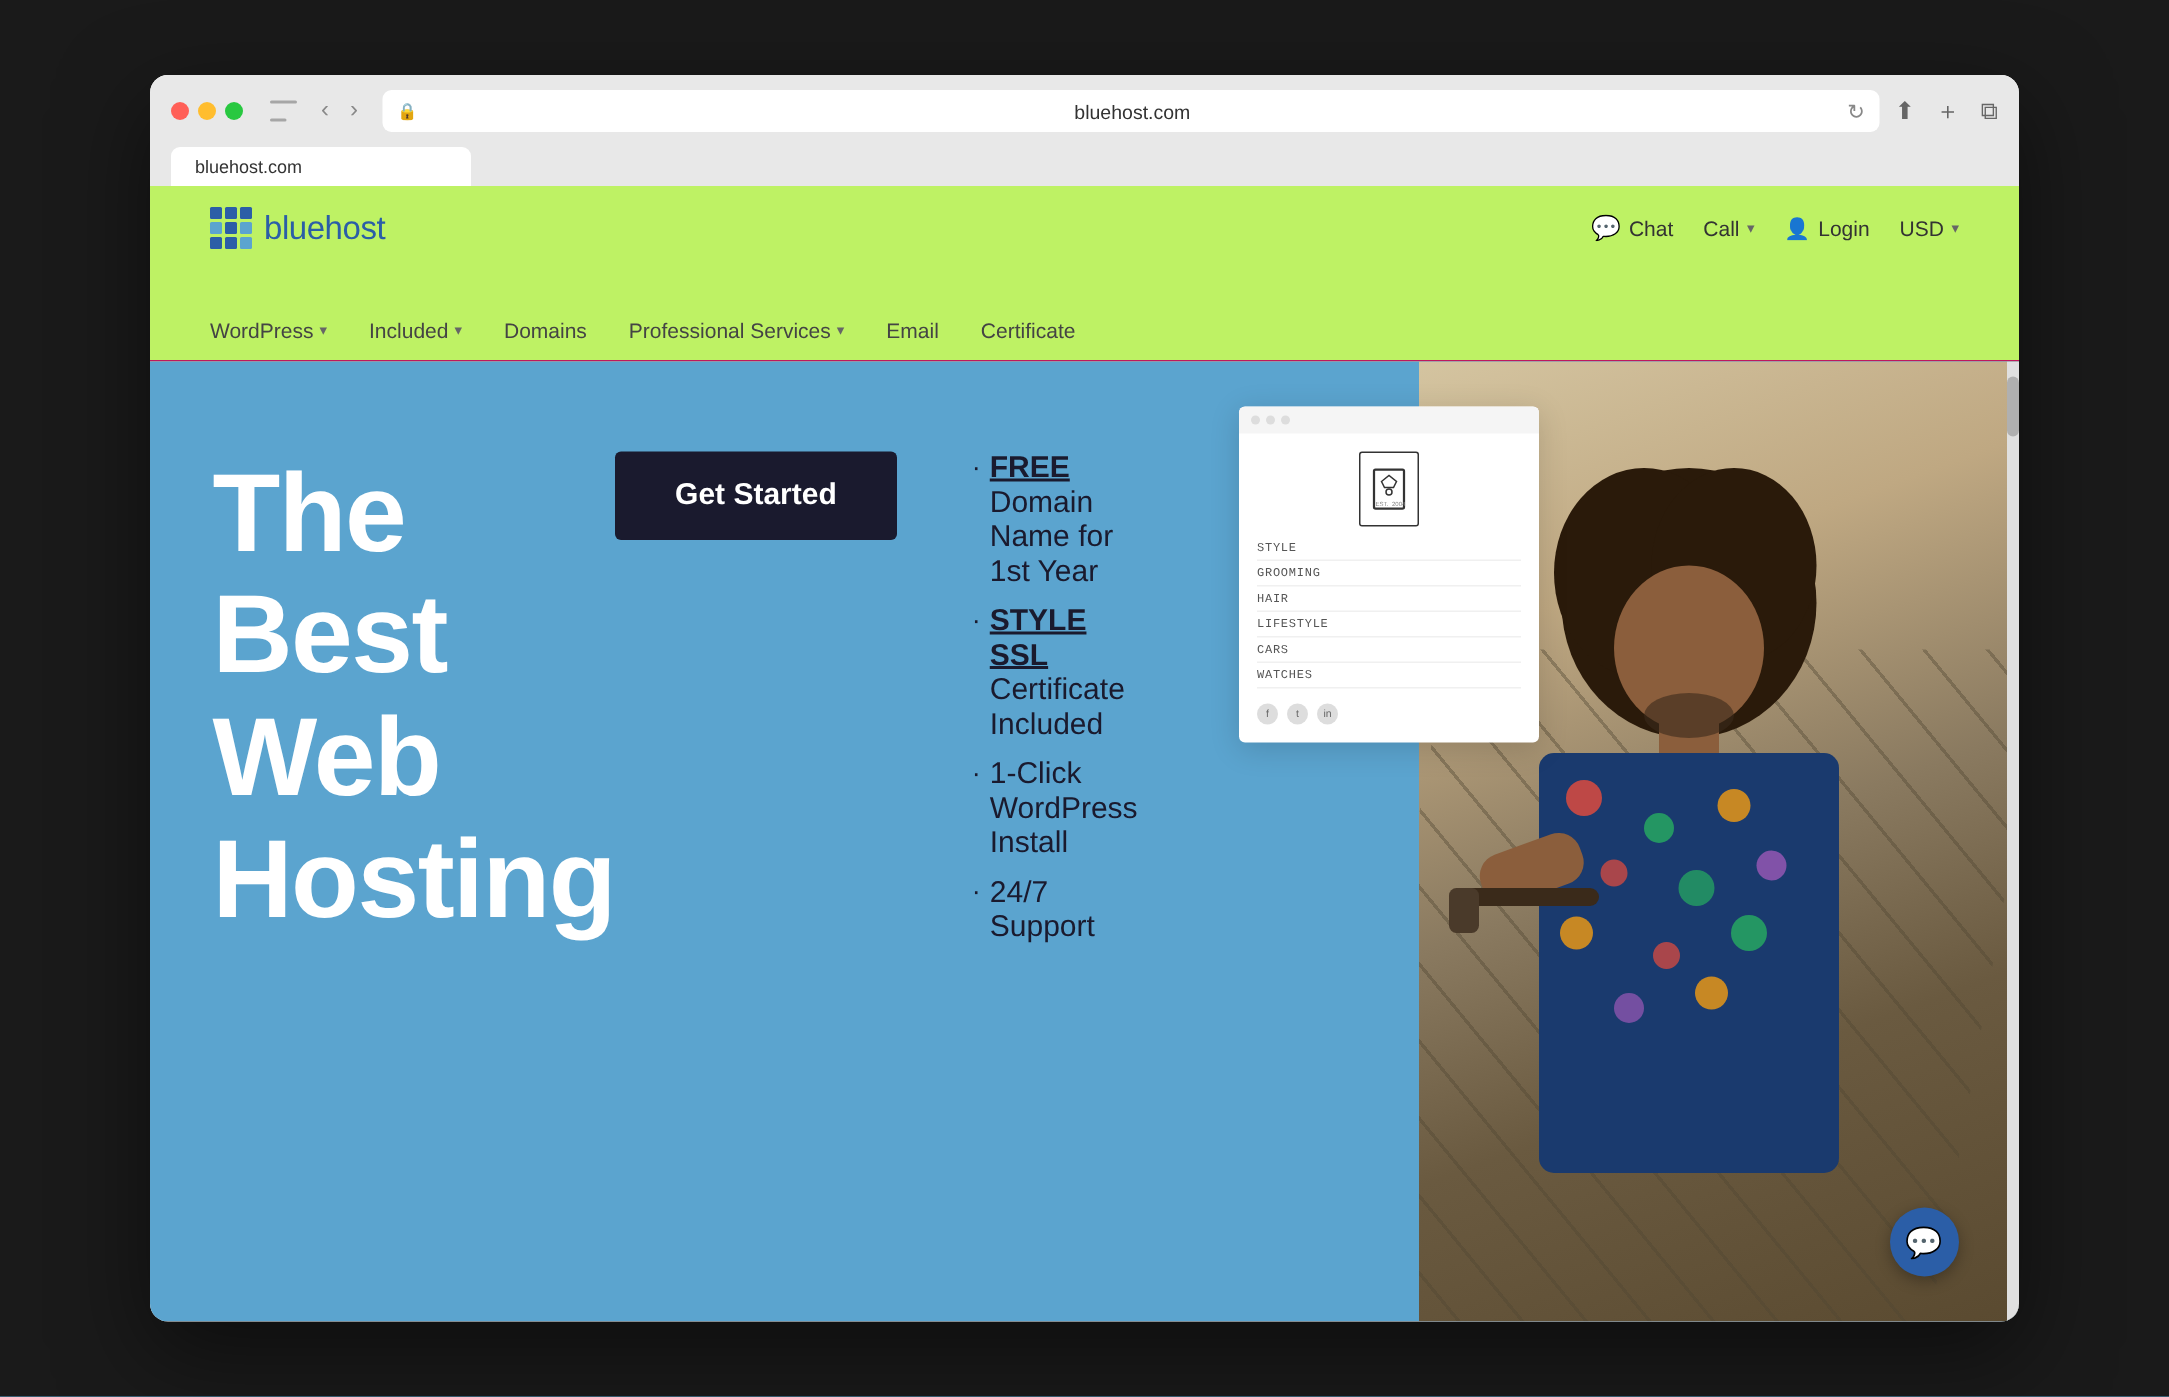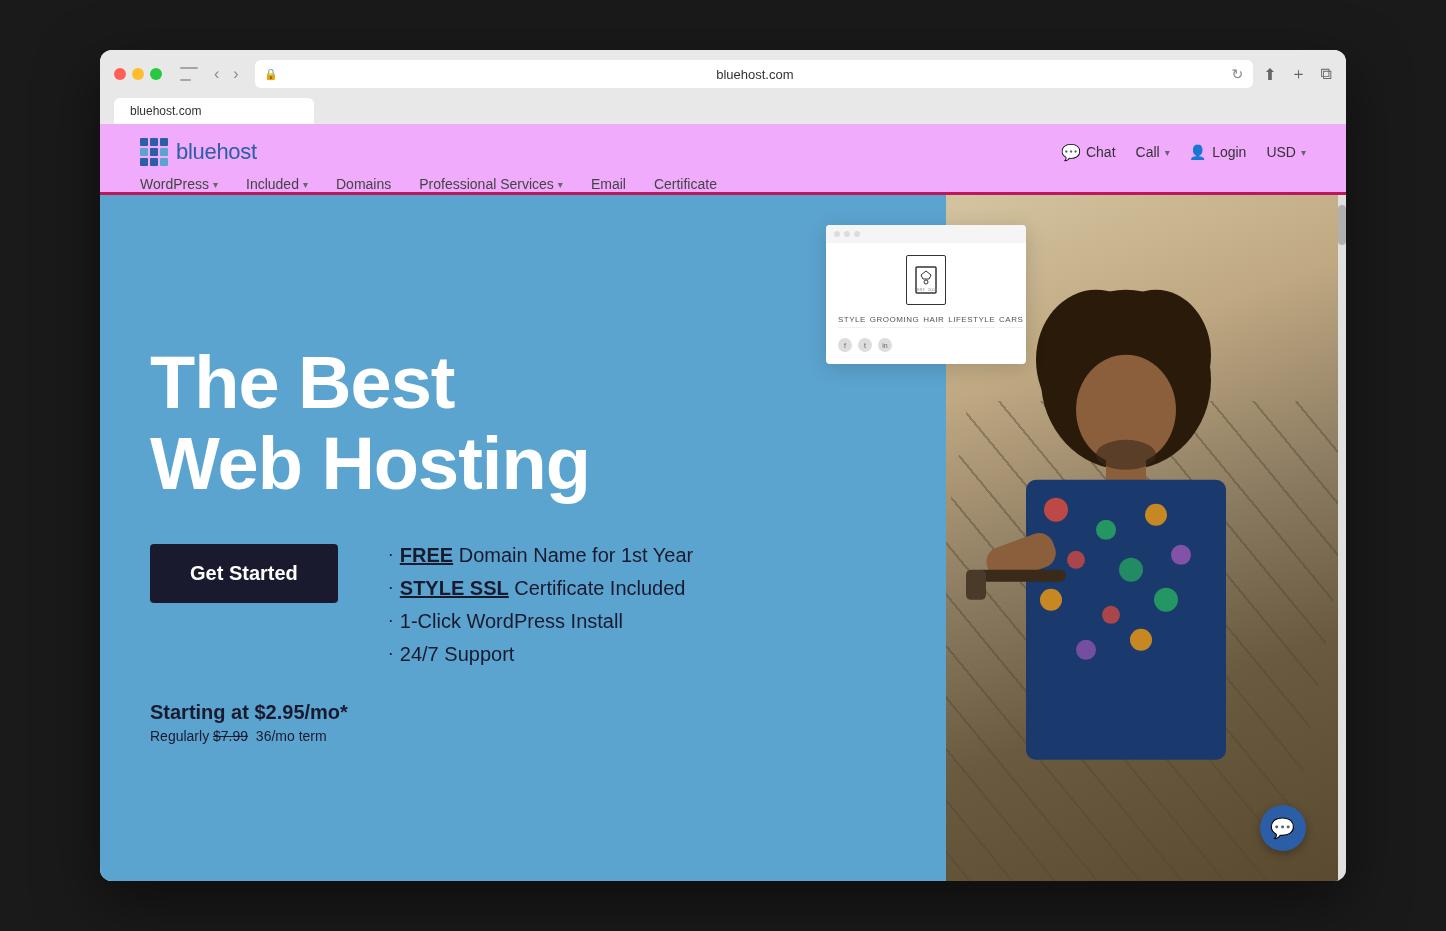--- a/index.html
+++ b/index.html
@@ -137,23 +137,23 @@
     
     .website-content {
       flex: 1;
       overflow: hidden;
       display: flex;
       flex-direction: column;
     }
 
     
     .site-header {
-      background: #f0abfc;
+      background: #bef264;
       padding: 0 40px;
-      border-bottom: 3px solid #be185d;
+      border-bottom: 1px solid #be185d;
       flex-shrink: 0;
     }
 
     .header-top {
       display: flex;
       align-items: center;
       justify-content: space-between;
       padding: 14px 0 10px;
     }
 
@@ -207,20 +207,22 @@
 
     .dropdown-arrow {
       font-size: 10px;
       color: #666;
     }
 
     
     .site-nav {
       display: flex;
       gap: 28px;
+      padding-bottom: 12px;
+      margin-top: 36px;
     }
 
     .nav-item {
       display: flex;
       align-items: center;
       gap: 4px;
       font-size: 14px;
       color: #444;
       cursor: pointer;
       text-decoration: none;
@@ -232,21 +234,21 @@
       background: #5ba4cf;
       display: flex;
       position: relative;
       overflow: hidden;
     }
 
     .hero-left {
       flex: 1;
       padding: 60px 50px 50px;
       display: flex;
-      flex-direction: column;
+      flex-direction: row;
       justify-content: center;
       max-width: 700px;
       z-index: 2;
     }
 
     .hero-title {
       font-size: 74px;
       font-weight: 700;
       color: #fff;
       line-height: 1.1;
@@ -377,22 +379,23 @@
       border-radius: 2px;
       display: flex;
       align-items: center;
       justify-content: center;
       font-size: 18px;
       color: #333;
     }
 
     .mock-nav-items {
       display: flex;
-      flex-direction: row;
+      flex-direction: column;
       gap: 4px;
+      font-family: Liberation Mono, monospace;
     }
 
     .mock-nav-item {
       font-size: 8px;
       color: #555;
       text-transform: uppercase;
       letter-spacing: 0.5px;
       border-bottom: 0.5px solid #f0f0f0;
       padding-bottom: 3px;
     }
@@ -578,26 +581,20 @@
             </li>
             <li>
               <span>1-Click WordPress Install</span>
             </li>
             <li>
               <span>24/7 Support</span>
             </li>
           </ul>
         </div>
 
-        <div class="pricing-area">
-          <div class="price-main">Starting at $2.95/mo*</div>
-          <div class="price-sub">
-            Regularly <span class="strikethrough">$7.99</span>&nbsp; 36/mo term
-          </div>
-        </div>
       </div>
 
       <div class="hero-right">
 
         <div class="mock-website">
           <div class="mock-browser-bar">
             <div class="mock-dot"></div>
             <div class="mock-dot"></div>
             <div class="mock-dot"></div>
           </div>

